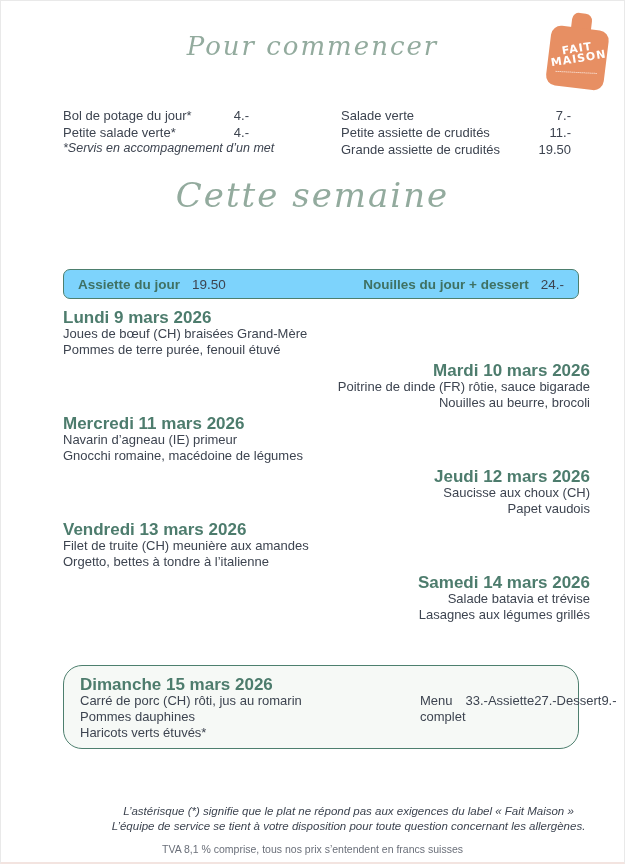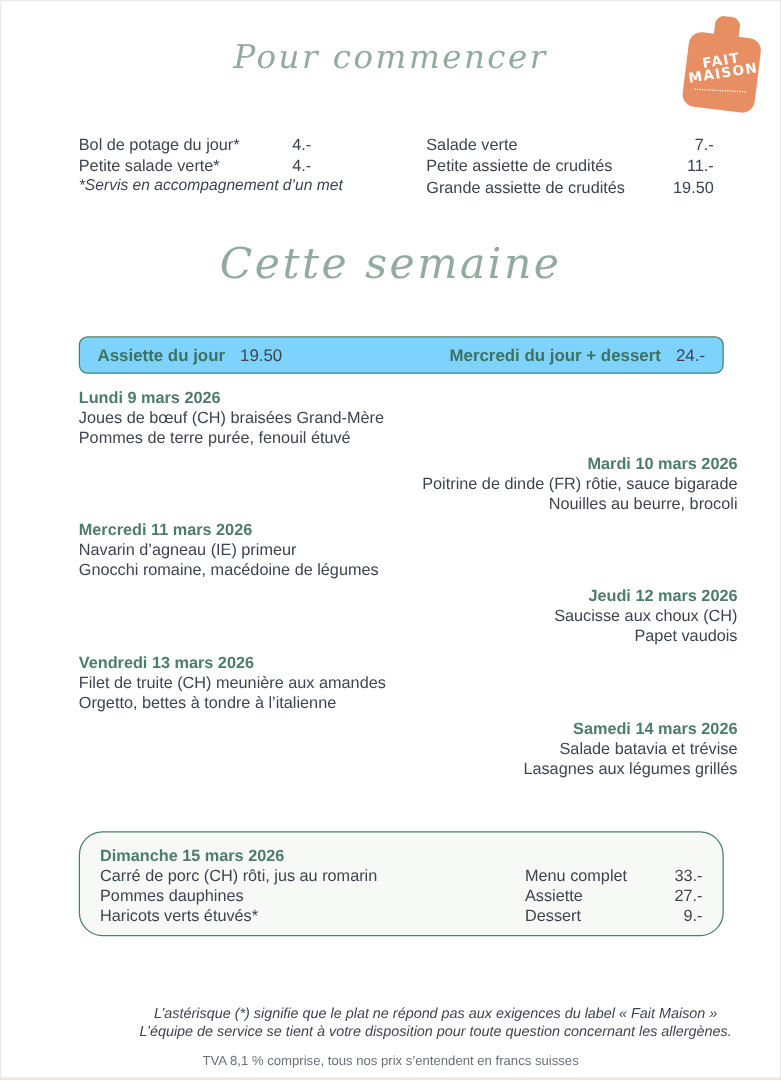--- a/index.html
+++ b/index.html
@@ -8,21 +8,21 @@
     position:relative; width:625px; height:864px; background:#ffffff;
     border:1px solid #e9e9e9; border-bottom:2px solid #f3e4e0;
     overflow:hidden; color:#3d4450;
   }
   .script-title {
     position:absolute; width:100%; text-align:center;
     font-family:"DejaVu Serif", serif; font-style:italic;
     color:#93ab9e; letter-spacing:2px;
   }
   .title-1 { top:30px; font-size:26px; }
-  .title-2 { top:190px; font-size:34px; }
+  .title-2 { top:174px; font-size:34px; }
 
   
   .logo { position:absolute; top:12px; left:544px; width:66px; height:80px; transform:rotate(7deg); }
   .logo-handle { width:20px; height:17px; background:#e78f63; border-radius:7px 7px 0 0; margin:0 auto; }
   .logo-board {
     width:58px; height:60px; background:#e78f63; border-radius:10px; margin:-2px auto 0;
     display:flex; flex-direction:column; align-items:center; justify-content:center;
   }
   .logo-text {
     transform:rotate(-16deg); color:#fff; font-weight:bold; font-size:11px;
@@ -45,30 +45,30 @@
     padding:0 14px; font-size:13.5px;
   }
   .banner-group { display:flex; gap:12px; align-items:center; }
   .green-bold { color:#3f7163; font-weight:bold; }
   .price { color:#3d4450; }
 
   
   .day { position:absolute; font-size:13px; line-height:16px; }
   .day-left { left:62px; text-align:left; }
   .day-right { right:34px; text-align:right; }
-  .day-title { color:#4d7c6d; font-weight:bold; font-size:13px; line-height:17px; }
+  .day-title { color:#4d7c6d; font-weight:bold; font-size:17px; line-height:17px; }
 
   
   .sunday-box {
     position:absolute; top:664px; left:62px; width:516px; height:84px;
     border:1.5px solid #4d7f6e; border-radius:19px; background:#f6f9f6;
     padding:10px 16px; display:flex; justify-content:space-between;
     font-size:13px; line-height:16px;
   }
-  .sunday-options { width:142px; margin-top:17px; display:flex; flex-direction:column; }
+  .sunday-options { width:142px; margin-top:17px; display:flex; flex-direction:row; }
   .sunday-options .menu-row { line-height:16px; }
 
   
   .footer-note {
     position:absolute; top:803px; width:100%; text-align:center;
     font-size:11.5px; font-style:italic; line-height:15px; color:#3d4450;margin-left:36px;
   }
   .tva { position:absolute; top:842px; width:100%; text-align:center; font-size:10.5px; color:#6a6f79; }
 </style>
 </head>
@@ -117,21 +117,21 @@
   </div>
 
   <div class="script-title title-2">Cette semaine</div>
 
   <div class="banner">
     <div class="banner-group">
       <span class="green-bold">Assiette du jour</span>
       <span class="price">19.50</span>
     </div>
     <div class="banner-group">
-      <span class="green-bold">Mercredi du jour + dessert</span>
+      <span class="green-bold">Nouilles du jour + dessert</span>
       <span class="price">24.-</span>
     </div>
   </div>
 
   <div class="day day-left" style="top:308px;">
     <div class="day-title">Lundi 9 mars 2026</div>
     <div>Joues de bœuf (CH) braisées Grand-Mère</div>
     <div>Pommes de terre purée, fenouil étuvé</div>
   </div>
   <div class="day day-right" style="top:361px;">

